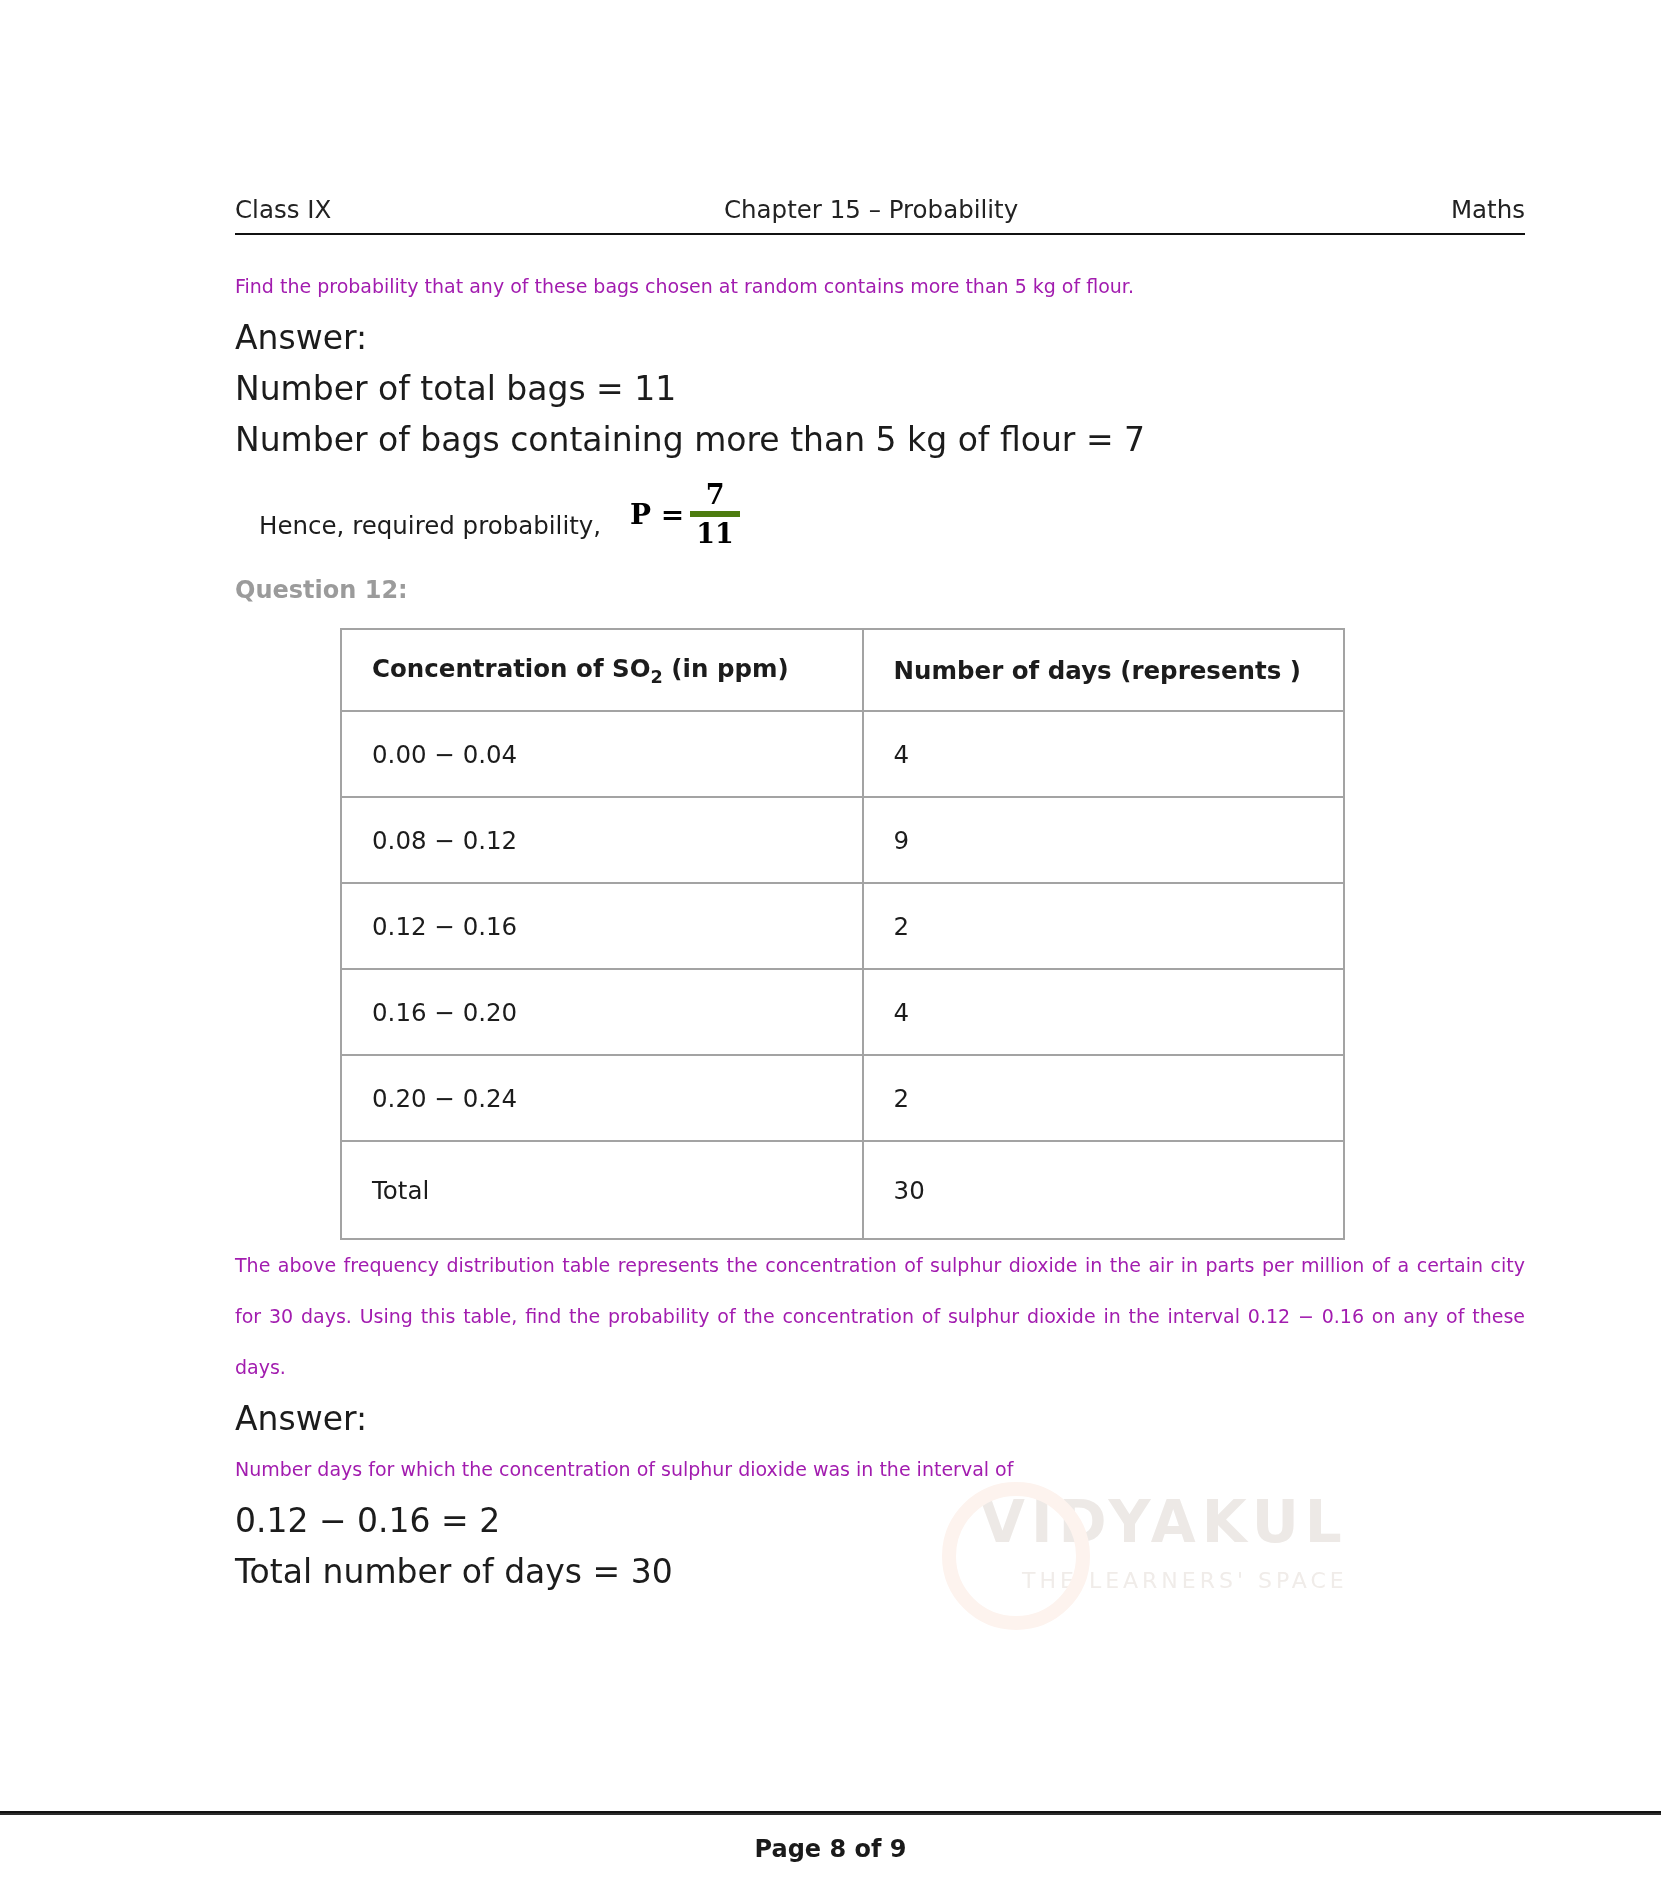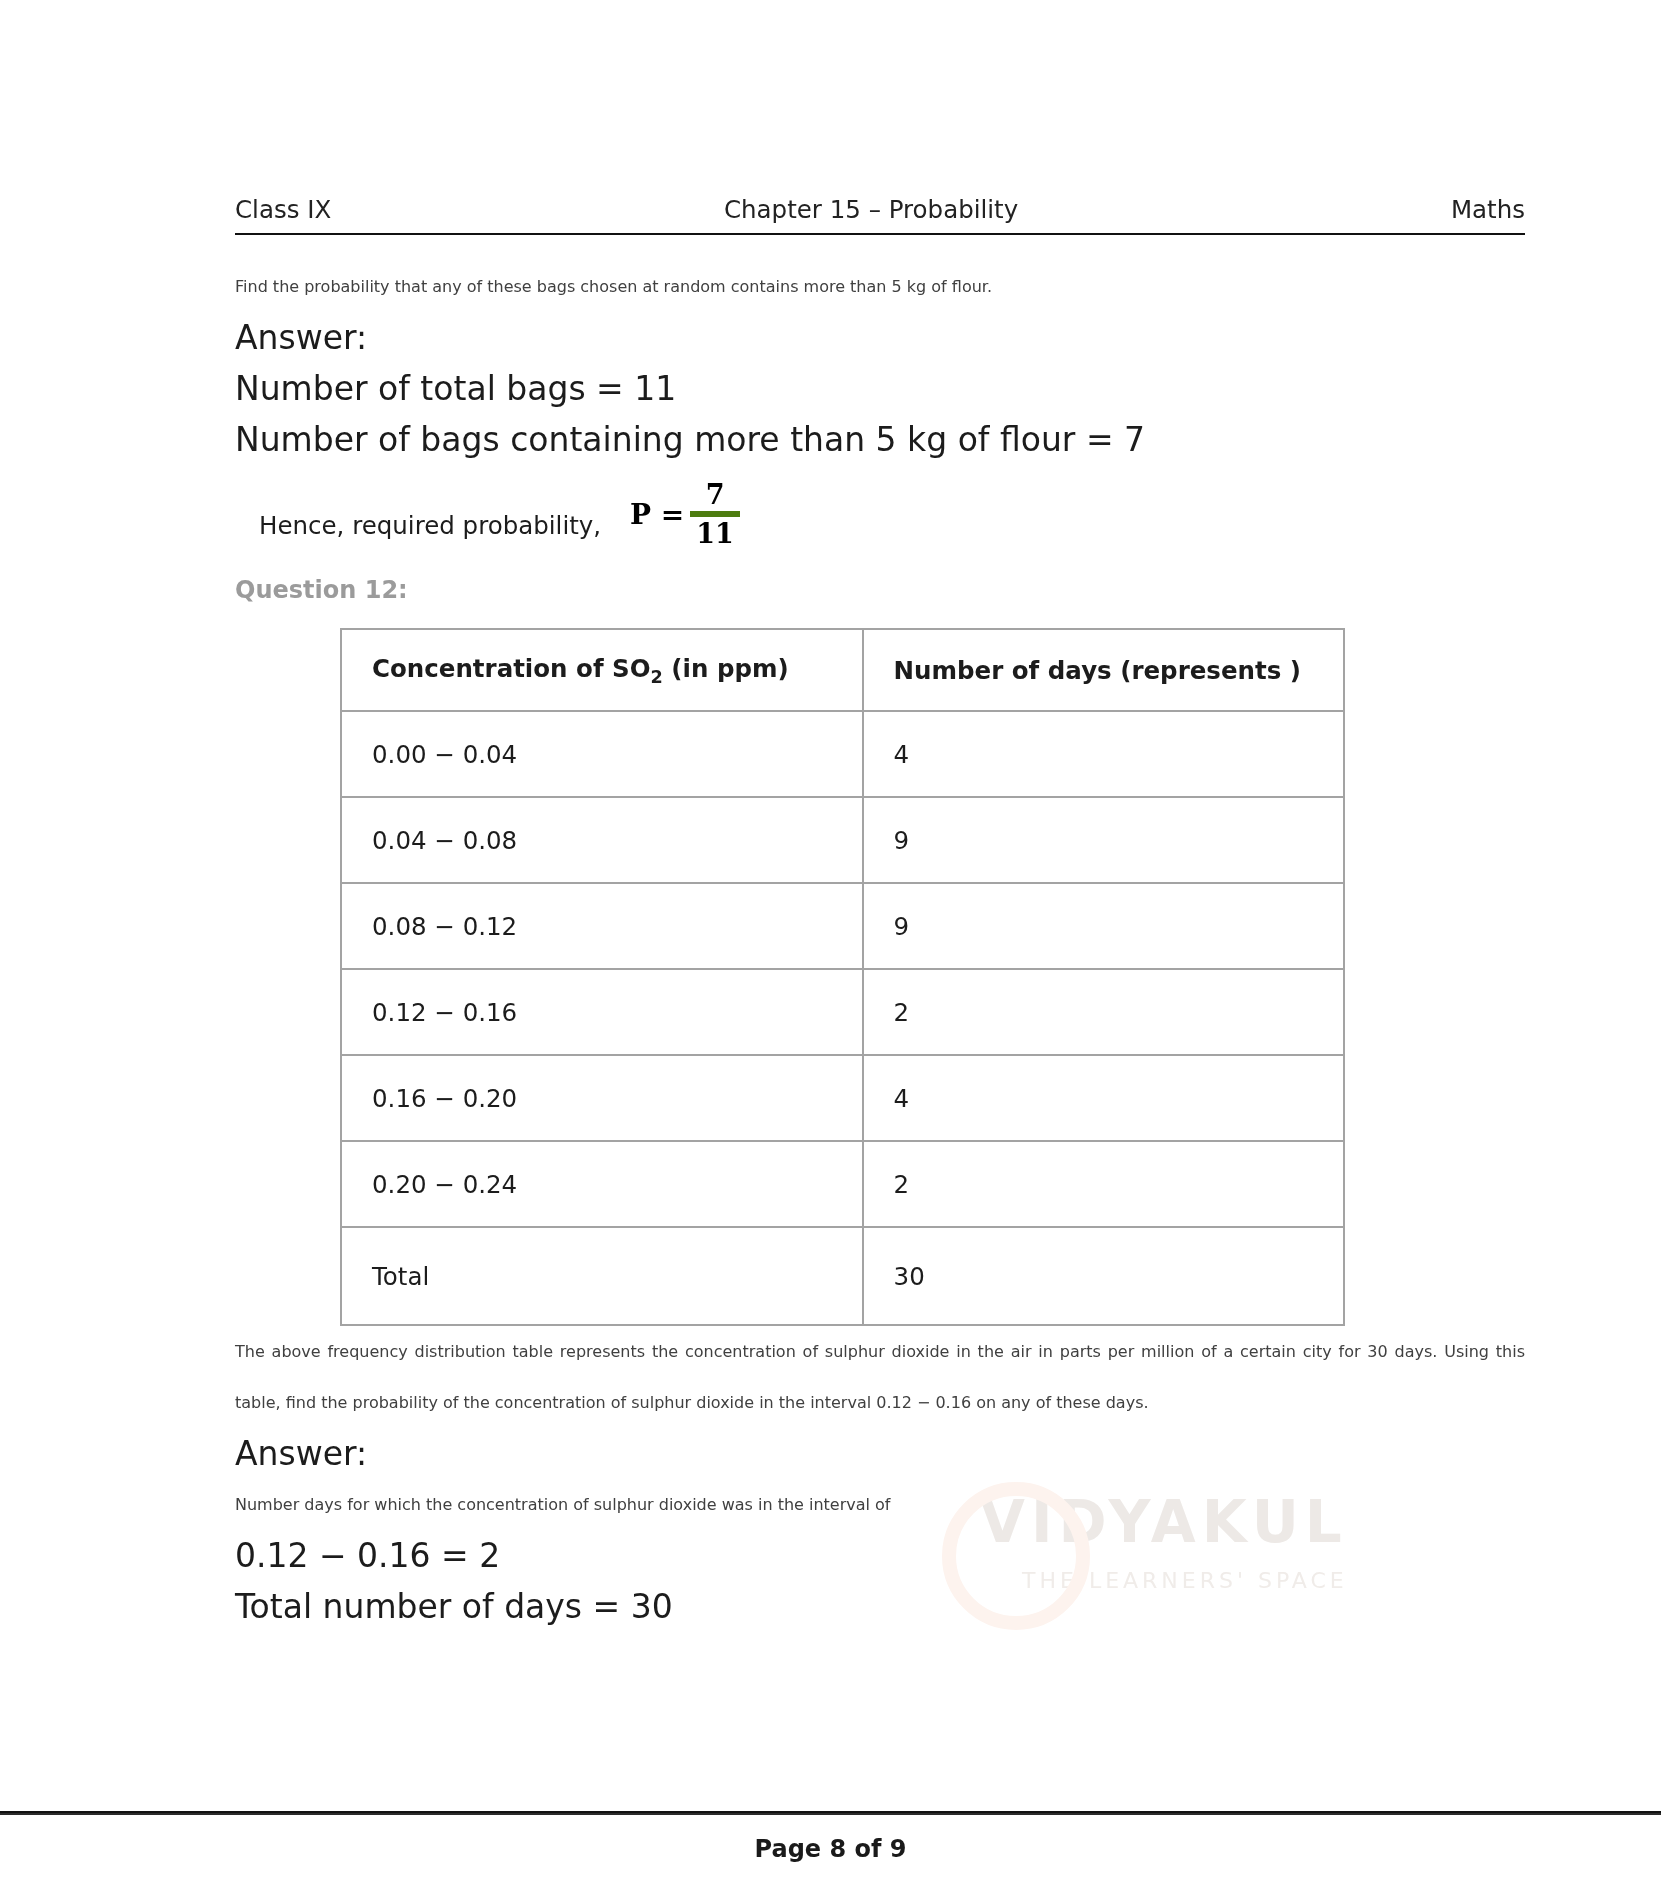--- a/index.html
+++ b/index.html
@@ -41,23 +41,23 @@
   .doc-header .hdr-left { flex: 0 0 auto; }
   .doc-header .hdr-center {
     flex: 1 1 auto;
     text-align: center;
     margin-left: -40px;
   }
   .doc-header .hdr-right { flex: 0 0 auto; }
 
   
   .para {
-    font-size: 16px;
+    font-size: 19px;
     line-height: 51px;
-    color: #404040;
+    color: #a21caf;
     text-align: justify;
     text-justify: inter-word;
   }
   .para.first { margin-top: 26px; }
   .line {
     font-size: 33px;
     line-height: 51px;
     color: #1c1c1c;
   }
   .qlabel {
@@ -249,24 +249,20 @@
             <th><span>Concentration of SO</span><sub>2</sub><span> (in ppm)</span></th>
             <th>Number of days (represents )</th>
           </tr>
         </thead>
         <tbody>
           <tr>
             <td>0.00 − 0.04</td>
             <td>4</td>
           </tr>
           <tr>
-            <td>0.04 − 0.08</td>
-            <td>9</td>
-          </tr>
-          <tr>
             <td>0.08 − 0.12</td>
             <td>9</td>
           </tr>
           <tr>
             <td>0.12 − 0.16</td>
             <td>2</td>
           </tr>
           <tr>
             <td>0.16 − 0.20</td>
             <td>4</td>

